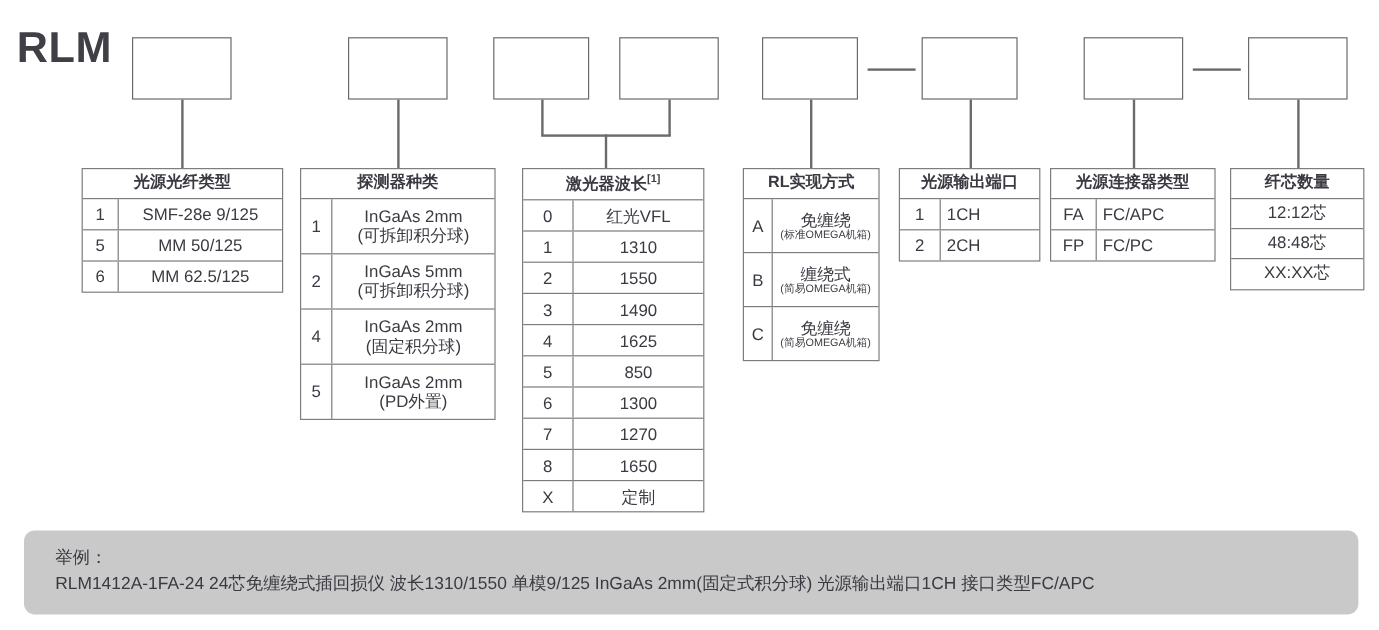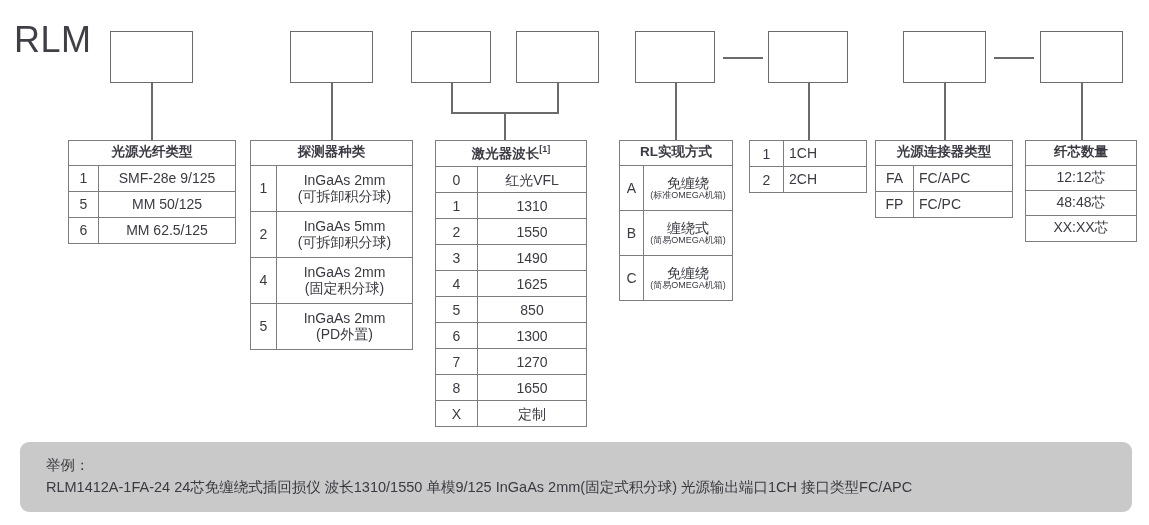--- a/index.html
+++ b/index.html
@@ -13,21 +13,21 @@
     font-family: "Liberation Sans", "DejaVu Sans", sans-serif;
     color: #3a3a42;
     overflow: hidden;
   }
 
   
   #brand {
     position: absolute;
     left: 14px; top: 22px;
     font-size: 36px;
-    font-weight: 400;
+    font-weight: 700;
     letter-spacing: 0.5px;
     color: #3f3f46;
     line-height: 1;
   }
 
   
   .codebox {
     position: absolute;
     border: 1.6px solid #6b6b6b;
     background: #fff;
@@ -274,20 +274,21 @@
   <div class="row">
     <div class="cellkey" style="width:24px;height:44px;">C</div>
     <div class="cellval" style="height:44px;">
       <span class="main">免缠绕</span>
       <span class="sub">(简易OMEGA机箱)</span>
     </div>
   </div>
 </div>
 
 <div class="spec" style="left:749px; top:140px; width:118px;">
+  <div class="hdr">光源输出端口</div>
   <div class="row">
     <div class="cellkey" style="width:34px;height:25px;">1</div>
     <div class="cellval left" style="height:25px;">1CH</div>
   </div>
   <div class="row">
     <div class="cellkey" style="width:34px;height:25px;">2</div>
     <div class="cellval left" style="height:25px;">2CH</div>
   </div>
 </div>
 

